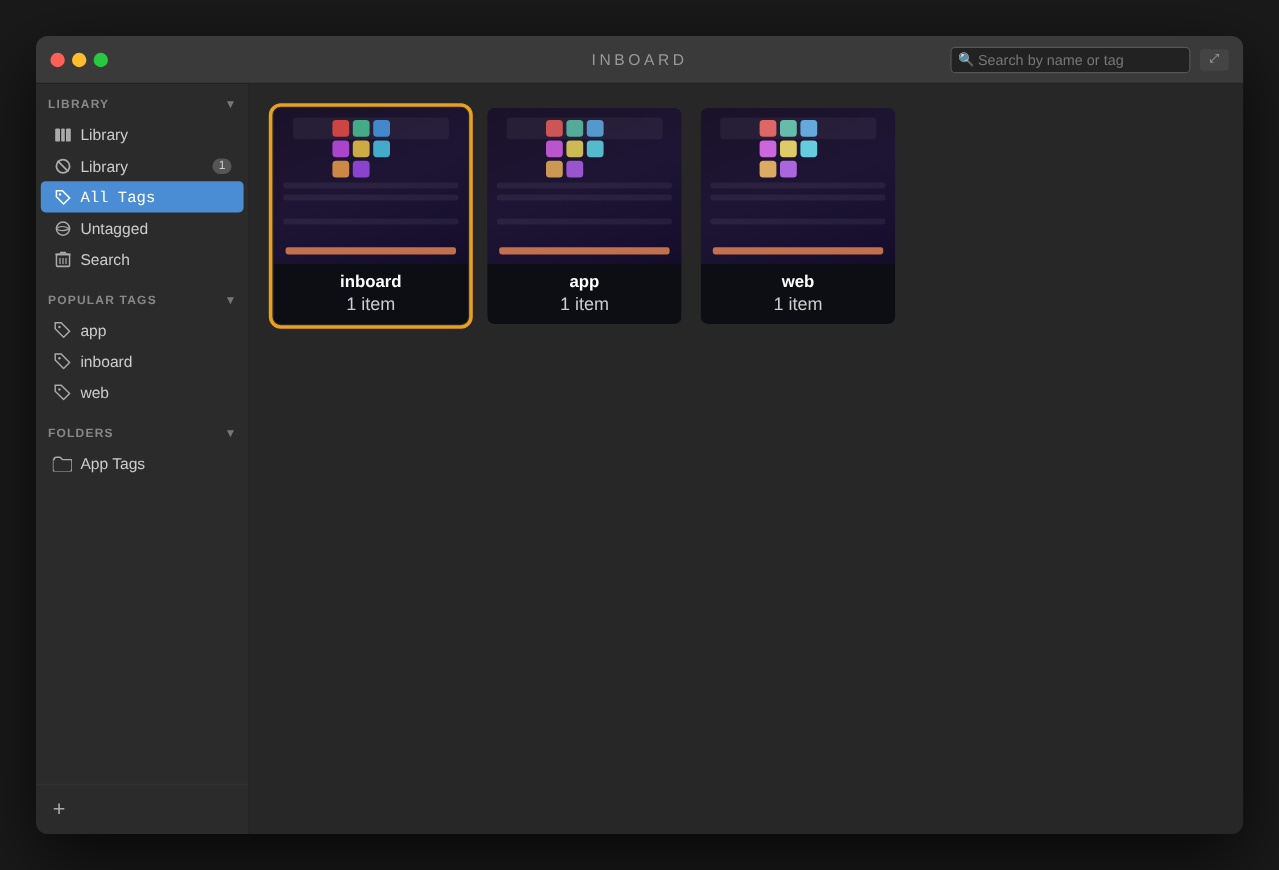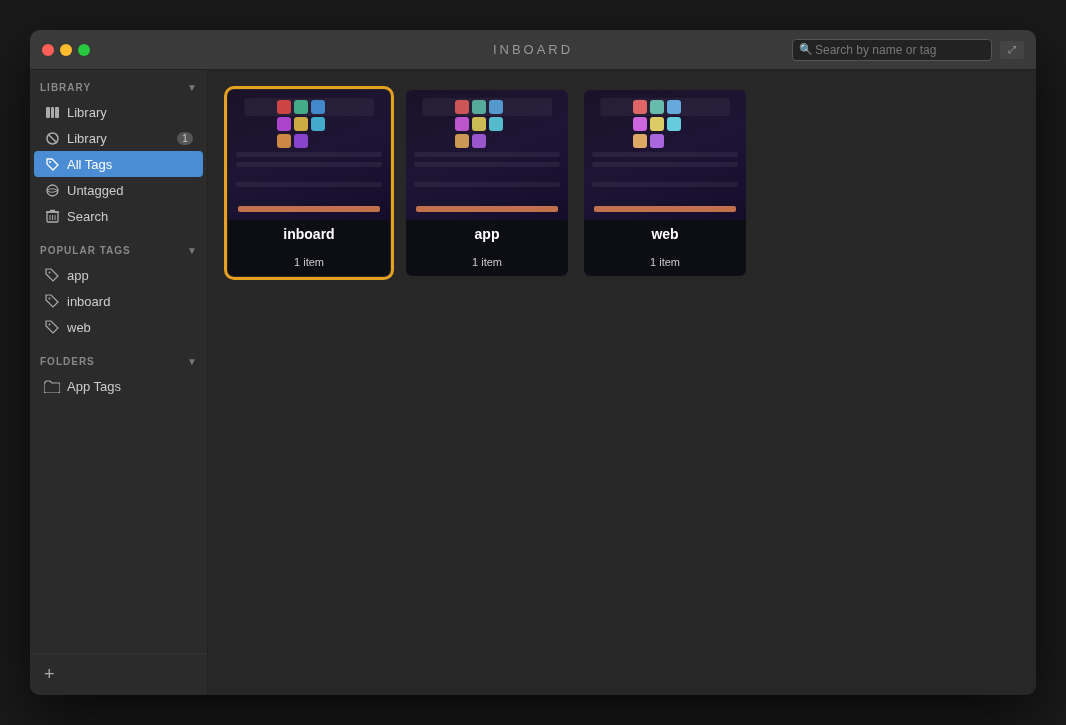--- a/index.html
+++ b/index.html
@@ -176,20 +176,21 @@
     }
 
     .sidebar-item-label {
       color: #ccc;
       font-size: 13px;
       flex: 1;
     }
 
     .sidebar-item.active .sidebar-item-label {
       color: #fff;
+      font-family: Liberation Mono, monospace;
     }
 
     .badge {
       background: #555;
       color: #ccc;
       font-size: 10px;
       padding: 1px 5px;
       border-radius: 8px;
       min-width: 16px;
       text-align: center;
@@ -301,22 +302,22 @@
     }
 
     .tag-card-name {
       color: #fff;
       font-size: 14px;
       font-weight: 600;
     }
 
     .tag-card-count {
       color: #ccc;
-      font-size: 11px;
-      margin-top: 14px;
+      font-size: 15px;
+      margin-top: 3px;
     }
 
     
     svg { display: block; }
   </style>
 </head>
 <body>
 
 <div class="window">
 

